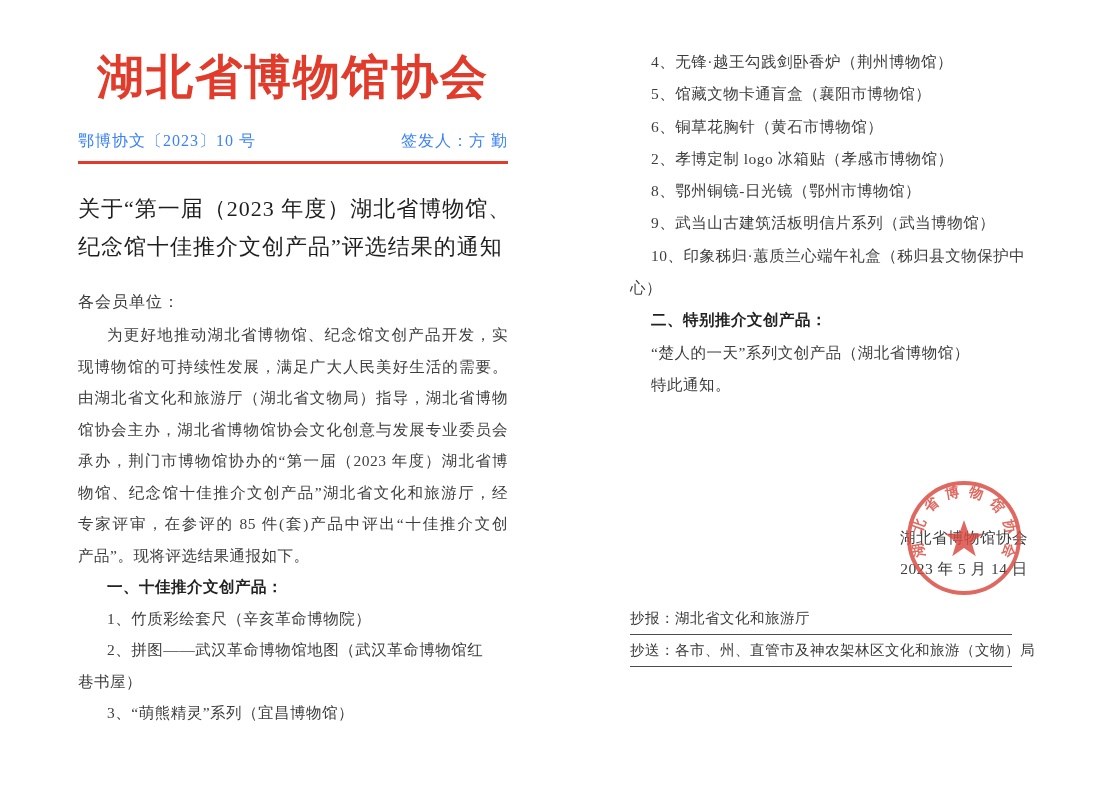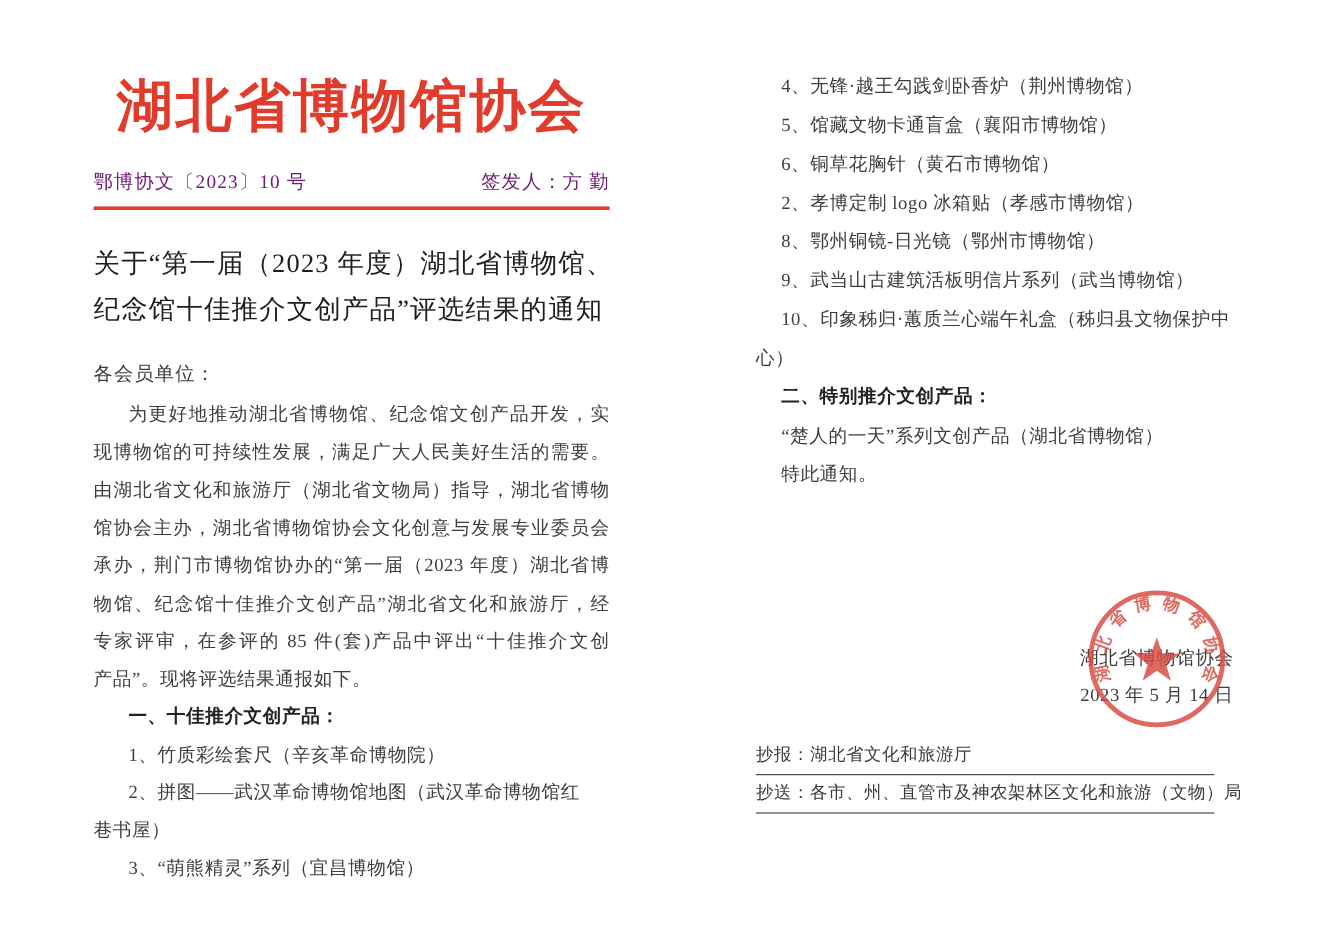--- a/index.html
+++ b/index.html
@@ -2,32 +2,32 @@
 <html><head>
 <meta charset="utf-8">
 <style>
   * { margin: 0; padding: 0; box-sizing: border-box; }
   html, body { background: #ffffff; }
   body {
     width: 1117px; height: 789px; position: relative; overflow: hidden;
     font-family: "Liberation Serif", "DejaVu Serif", serif;
     color: #3d3d3d;
   }
-  .page { position: absolute; left: 0; top: 11px; width: 1117px; height: 669px; background: #ffffff; }
+  .page { position: absolute; left: 0; top: 0; width: 1117px; height: 669px; background: #ffffff; }
 
   
   .left-col { position: absolute; left: 78px; top: 0; width: 430px; }
   .org-title {
     margin-top: 46px; text-align: center;
     font-size: 47px; font-weight: bold; letter-spacing: 2px;
     color: #e13c2b; white-space: nowrap;
   }
   .meta-row {
     margin-top: 22px; display: flex; justify-content: space-between; align-items: baseline;
-    font-size: 16px; letter-spacing: 1px; color: #701a75; white-space: nowrap;
+    font-size: 16px; letter-spacing: 1px; color: #3b82f6; white-space: nowrap;
   }
   .red-rule { margin-top: 9px; height: 3px; background: #e13c2b; width: 100%; }
   .doc-title {
     margin-top: 26px; font-size: 22px; font-weight: normal; color: #1e1e1e;
     line-height: 38px; letter-spacing: 1px;
   }
   .doc-title .tline { white-space: nowrap; }
   .salutation { margin-top: 20px; font-size: 16px; letter-spacing: 1px; height: 31px; line-height: 31px; }
   .body-block { margin-top: 2px; }
   .line {

